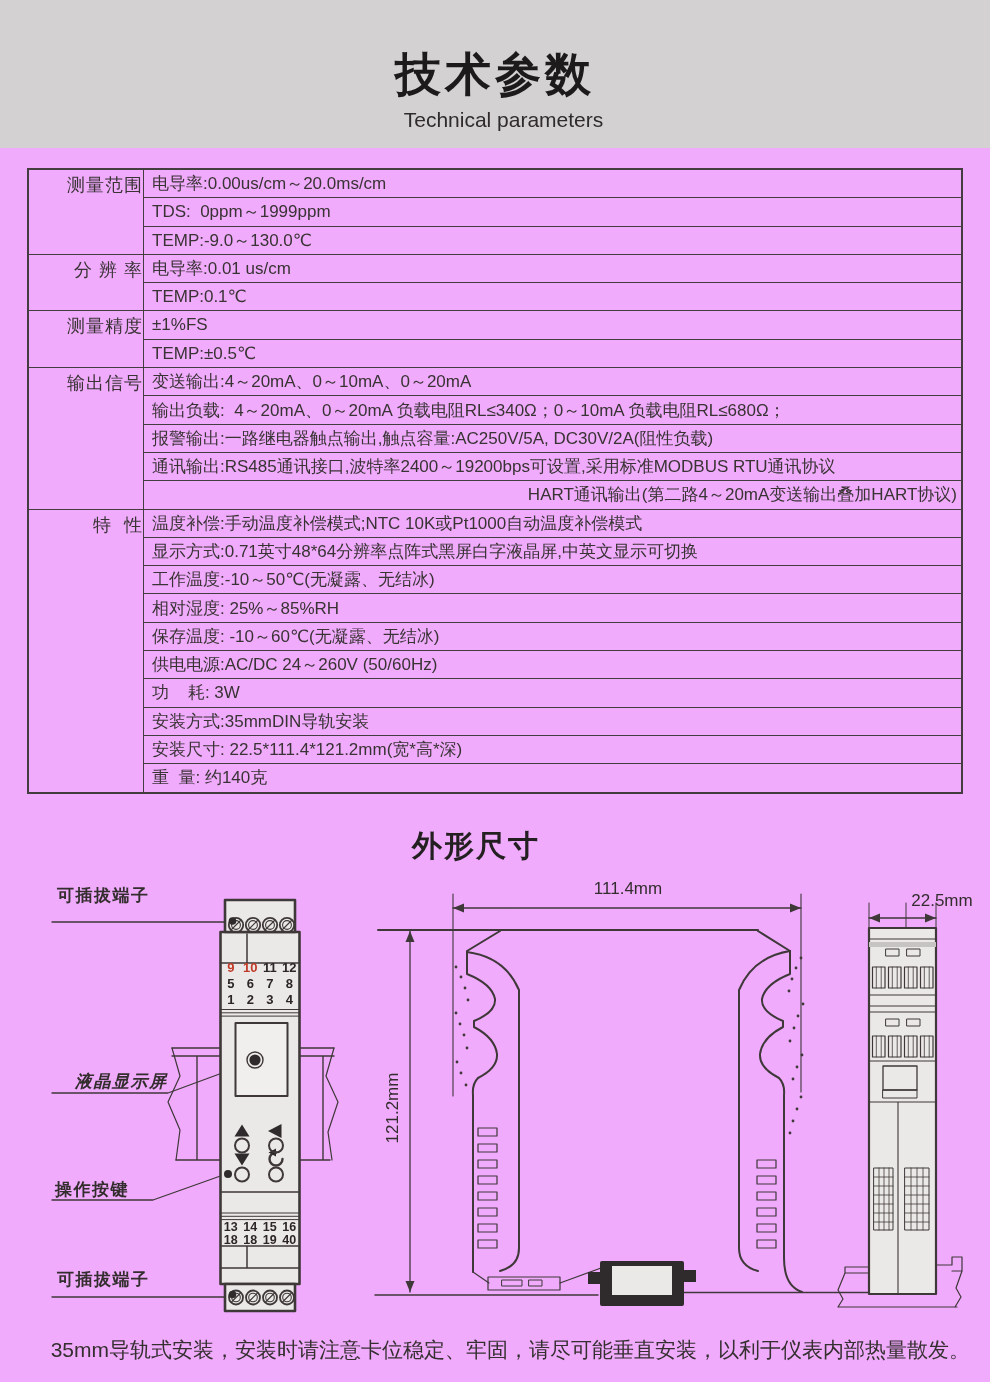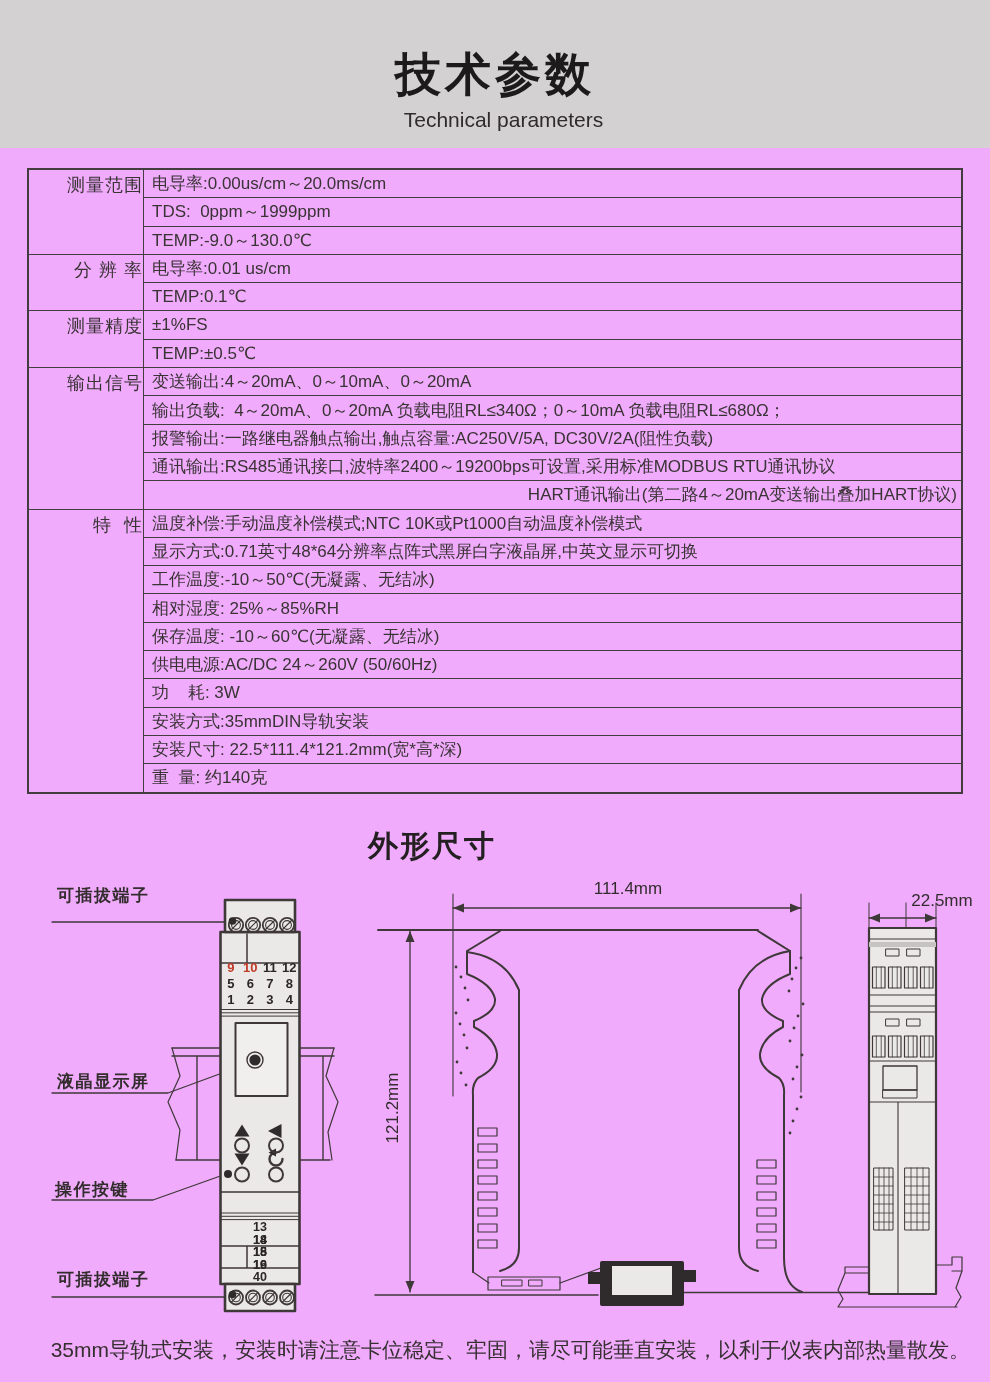--- a/index.html
+++ b/index.html
@@ -8,37 +8,37 @@
   .header{position:absolute;left:0;top:0;width:990px;height:148px;background:#d3d1d2;text-align:center;}
   .title{padding-top:44px;font-size:46px;font-weight:700;letter-spacing:4px;color:#1d1a1b;}
   .subtitle{margin-top:2px;font-size:21px;color:#2f2b2c;padding-left:17px;}
   .spec-table{position:absolute;left:27px;top:168px;width:936px;border-collapse:collapse;
               table-layout:fixed;border:2.6px solid #443d3f;}
   .spec-table td{border:1.5px solid #443d3f;height:27.3px;font-size:17px;font-weight:500;
                  padding:0 18px 0 8px;white-space:pre;overflow:hidden;color:#393334;}
   .spec-table td.label-cell{width:114px;text-align:right;vertical-align:top;
                             padding:3px 0 0 0;font-size:18px;letter-spacing:1px;}
   .spec-table td.center{text-align:right;padding:0 4px;}
-  .outline-heading{position:absolute;left:368px;top:826px;width:200px;text-align:left;
+  .outline-heading{position:absolute;left:376px;top:826px;width:200px;text-align:center;
                    font-size:30px;font-weight:700;letter-spacing:2px;color:#242021;}
   .drawings{position:absolute;left:0;top:870px;width:990px;height:512px;}
   .drawing-label{position:absolute;font-size:17px;font-weight:700;letter-spacing:1.5px;color:#332d2e;}
   #lbl-term-top{left:57px;top:884px;}
-  #lbl-lcd{left:57px;top:1070px;}
+  #lbl-lcd{left:75px;top:1070px;font-style:italic;}
   #lbl-buttons{left:55px;top:1178px;}
   #lbl-term-bottom{left:57px;top:1268px;}
   .dim-label{position:absolute;font-size:17px;color:#332d2e;text-align:center;}
   #dim-height-lbl{left:558px;top:879px;width:140px;}
   #dim-width-lbl{left:892px;top:891px;width:100px;}
   #dim-depth-lbl{left:352px;top:1098px;width:82px;transform:rotate(-90deg);}
   .front-nums{position:absolute;width:78px;}
   #front-nums-top{left:221px;top:960px;}
   #front-nums-bottom{left:221px;top:1221px;}
   .num-row{display:flex;height:16px;line-height:16px;font-size:13px;font-weight:700;color:#2c2627;}
-  #front-nums-bottom .num-row{height:12.5px;line-height:12.5px;font-size:12.5px;flex-direction:column;}
+  #front-nums-bottom .num-row{height:12.5px;line-height:12.5px;font-size:12.5px;}
   .num-row span{flex:1;text-align:center;}
   .num-row .red{color:#c03a28;}
   .footer-note{position:absolute;left:30px;top:1336px;width:940px;font-size:21px;color:#352f30;text-align:right;}
 </style>
 </head>
 <body>
 
 <div class="page">
 
   <div class="header">

